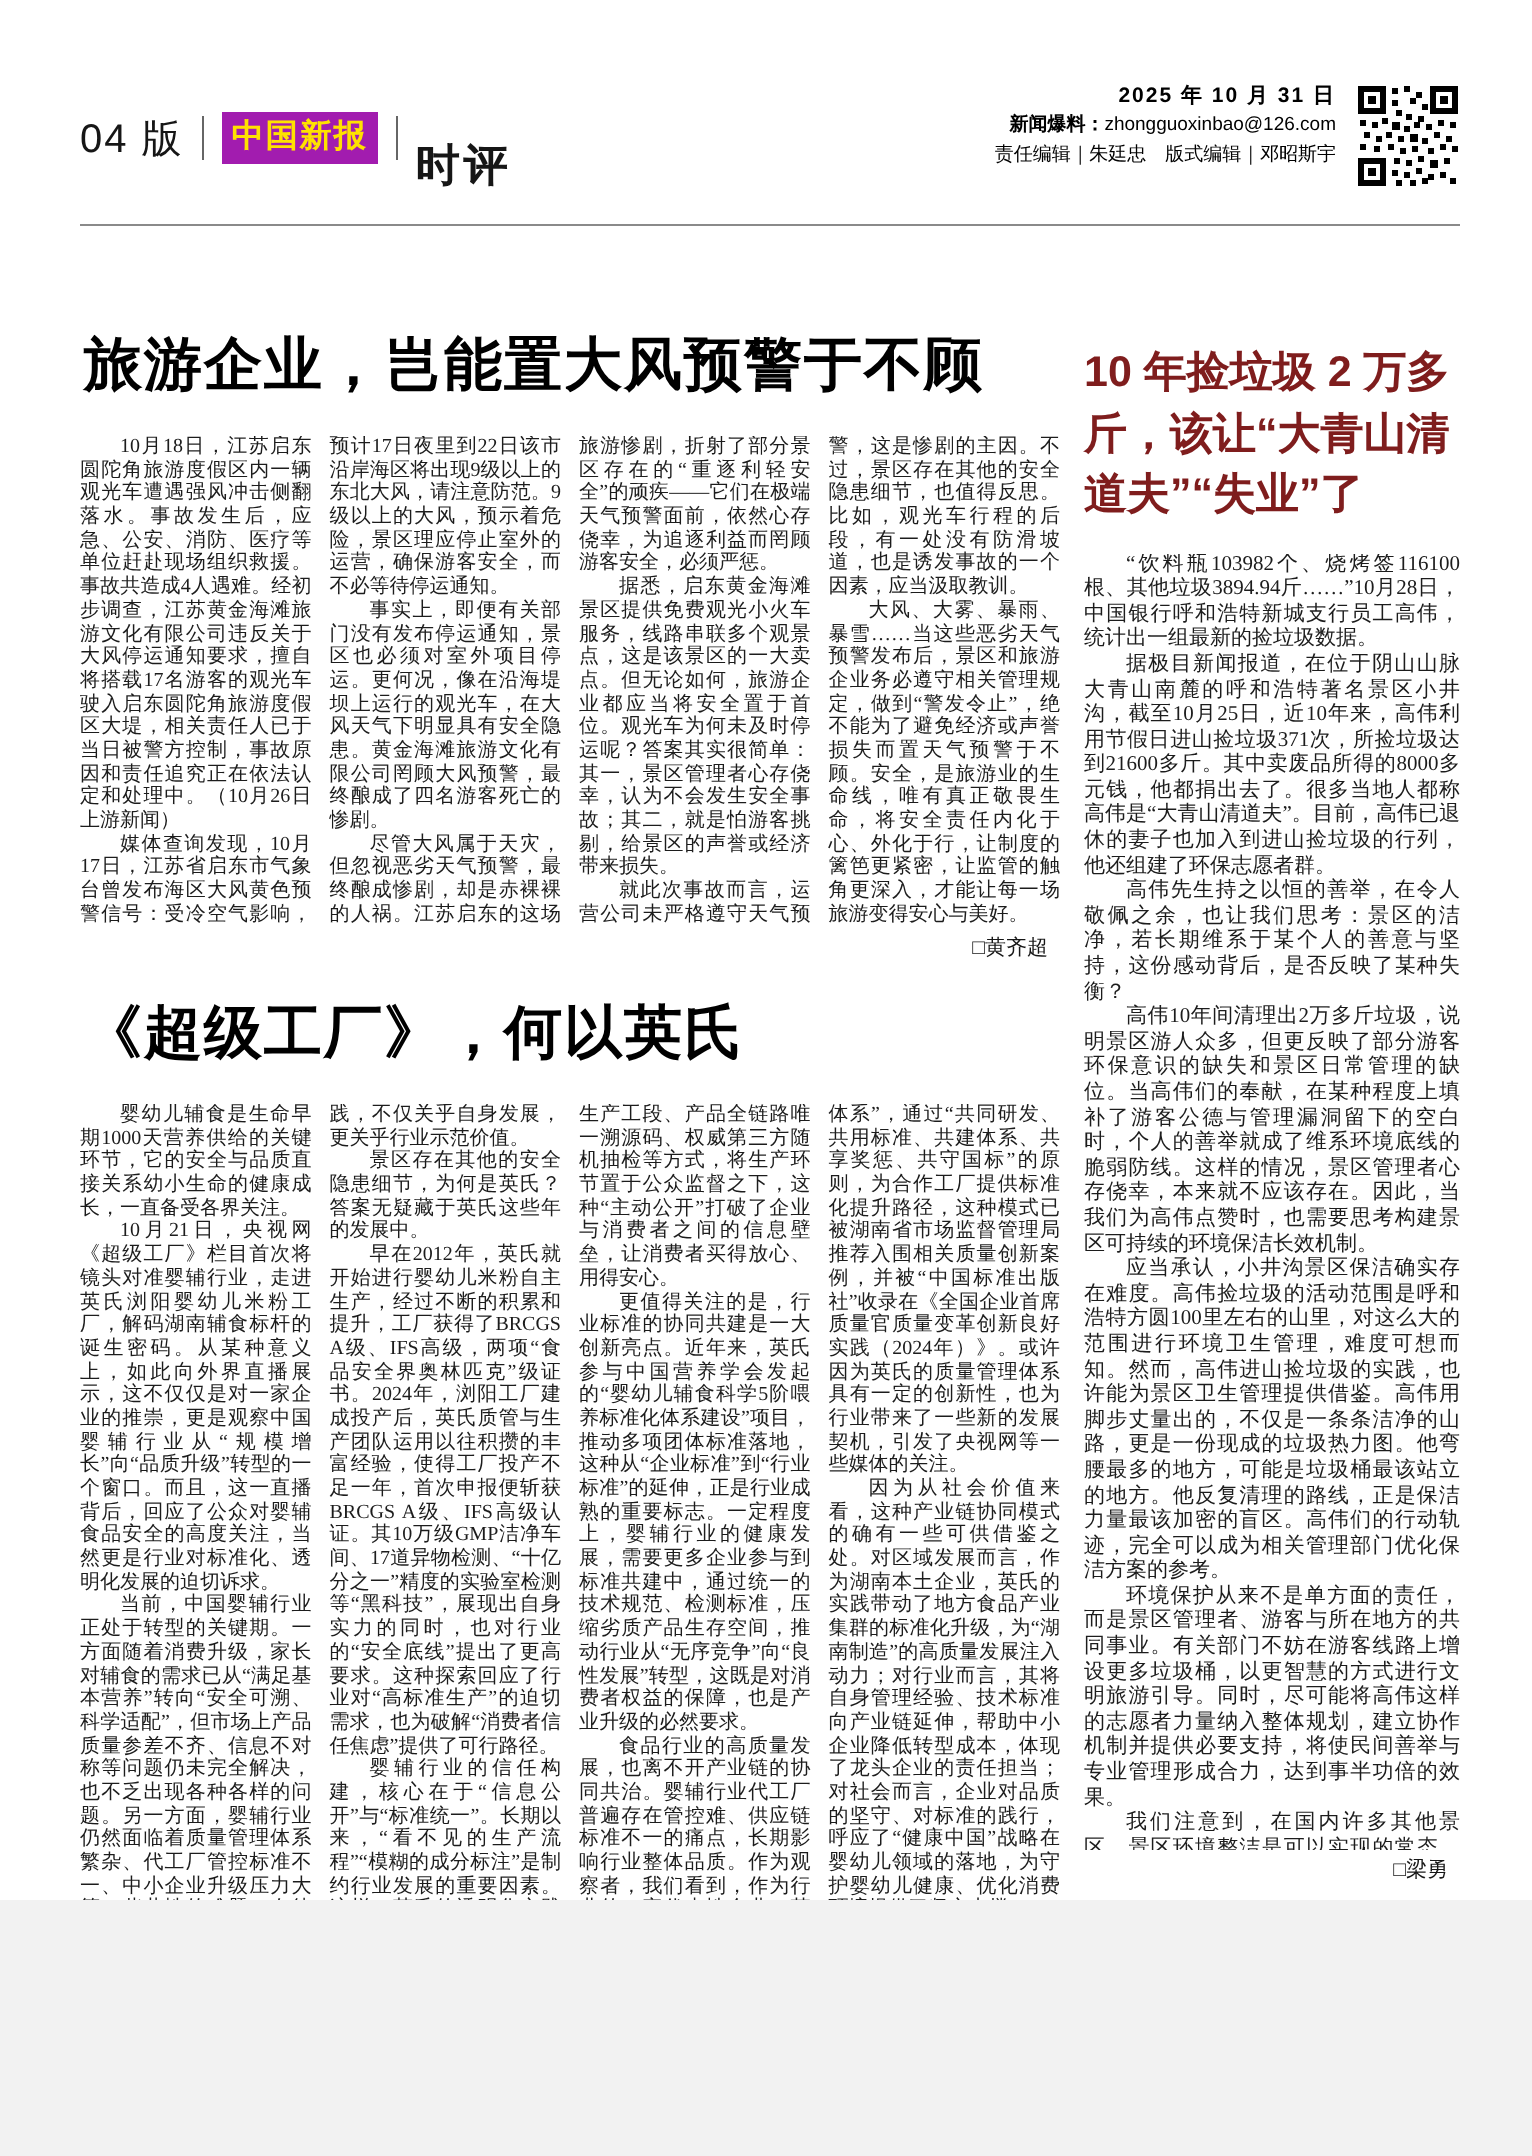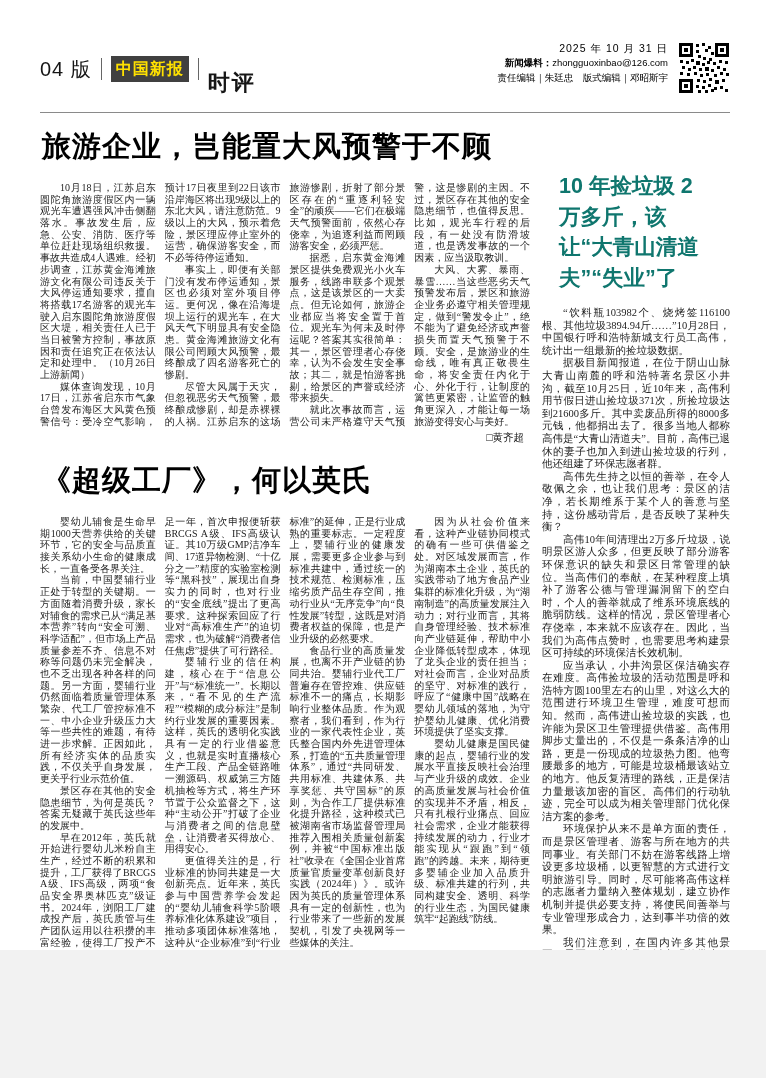--- a/index.html
+++ b/index.html
@@ -5,36 +5,36 @@
   html,body{margin:0;padding:0;background:#f2f2f2;}
   .page{position:relative;width:766px;height:950px;background:#ffffff;margin:0 auto;
         box-sizing:border-box;padding:40px 36px 0 40px;color:#161616;
         font-family:"Liberation Serif","DejaVu Serif",serif;}
   
   .hdr{position:relative;display:flex;justify-content:space-between;align-items:flex-start;
        border-bottom:1px solid #8a8a8a;padding-bottom:14px;min-height:56px;}
   .hdr-left{display:flex;align-items:center;gap:9px;font-family:"Liberation Sans","DejaVu Sans",sans-serif;}
   .edition{font-size:20px;letter-spacing:1px;}
   .vbar{width:1px;height:22px;background:#666;}
-  .masthead{background:#404040;color:#ffe100;font-weight:bold;font-size:16px;
+  .masthead{background:#a21caf;color:#ffe100;font-weight:bold;font-size:16px;
             padding:3px 5px;letter-spacing:1px;line-height:1.2;}
   .section{font-size:22px;font-weight:bold;letter-spacing:2px;margin-top:28px;}
   .hdr-right{text-align:right;font-family:"Liberation Sans","DejaVu Sans",sans-serif;
              font-size:9.5px;line-height:1.55;margin-right:62px;color:#000;}
-  .hdr-right .date{font-size:10.5px;font-weight:normal;letter-spacing:1px;}
+  .hdr-right .date{font-size:10.5px;font-weight:bold;letter-spacing:1px;}
   .hdr-right b{font-weight:bold;margin-top:31px;}
   .qr{position:absolute;right:0;top:2px;width:52px;height:52px;}
   
   main{display:flex;gap:12px;margin-top:14px;}
-  .zone-left{width:490px;flex:0 0 490px;}
+  .zone-left{width:490px;flex:0 0 490px;margin-top:36px;}
   .zone-right{width:188px;flex:0 0 188px;padding-top:44px;}
   h1.headline{font-family:"Liberation Sans","DejaVu Sans",sans-serif;font-weight:900;
               font-size:29px;letter-spacing:1px;margin:0 0 15px 2px;color:#000;}
   h2.headline-sm{font-family:"Liberation Sans","DejaVu Sans",sans-serif;font-weight:900;
-                 font-size:21.5px;line-height:1.42;margin:0 17px 14px;color:#0f766e;}
+                 font-size:21.5px;line-height:1.42;margin:0 0 14px;color:#7f1d1d;}
   .body{font-size:10px;line-height:1.17;text-align:justify;overflow:hidden;color:#1c1c1c;}
   .body p{margin:0;text-indent:2em;}
   .cols4{column-count:4;column-gap:9px;column-fill:auto;}
   .a1-body{height:246px;}
   .a2-body{height:438px;}
   .a3-body{height:648px;font-size:10.5px;line-height:1.2;}
   .byline{text-align:right;font-size:10.5px;margin:3px 6px 0 0;}
   .article2{margin-top:16px;}
   
   figure.photo{margin:12px 0 0;width:690px;height:94px;overflow:hidden;}
@@ -139,20 +139,21 @@
           <p>就此次事故而言，运营公司未严格遵守天气预警，这是惨剧的主因。不过，景区存在其他的安全隐患细节，也值得反思。比如，观光车行程的后段，有一处没有防滑坡道，也是诱发事故的一个因素，应当汲取教训。</p>
           <p>大风、大雾、暴雨、暴雪……当这些恶劣天气预警发布后，景区和旅游企业务必遵守相关管理规定，做到“警发令止”，绝不能为了避免经济或声誉损失而置天气预警于不顾。安全，是旅游业的生命线，唯有真正敬畏生命，将安全责任内化于心、外化于行，让制度的篱笆更紧密，让监管的触角更深入，才能让每一场旅游变得安心与美好。</p>
         </div>
         <p class="byline">□黄齐超</p>
       </article>
 
       <article class="article2">
         <h1 class="headline">《超级工厂》，何以英氏</h1>
         <div class="body cols4 a2-body">
           <p>婴幼儿辅食是生命早期1000天营养供给的关键环节，它的安全与品质直接关系幼小生命的健康成长，一直备受各界关注。</p>
+          <p>10月21日，央视网《超级工厂》栏目首次将镜头对准婴辅行业，走进英氏浏阳婴幼儿米粉工厂，解码湖南辅食标杆的诞生密码。从某种意义上，如此向外界直播展示，这不仅仅是对一家企业的推崇，更是观察中国婴辅行业从“规模增长”向“品质升级”转型的一个窗口。而且，这一直播背后，回应了公众对婴辅食品安全的高度关注，当然更是行业对标准化、透明化发展的迫切诉求。</p>
           <p>当前，中国婴辅行业正处于转型的关键期。一方面随着消费升级，家长对辅食的需求已从“满足基本营养”转向“安全可溯、科学适配”，但市场上产品质量参差不齐、信息不对称等问题仍未完全解决，也不乏出现各种各样的问题。另一方面，婴辅行业仍然面临着质量管理体系繁杂、代工厂管控标准不一、中小企业升级压力大等一些共性的难题，有待进一步求解。正因如此，所有经济实体的品质实践，不仅关乎自身发展，更关乎行业示范价值。</p>
           <p>景区存在其他的安全隐患细节，为何是英氏？答案无疑藏于英氏这些年的发展中。</p>
           <p>早在2012年，英氏就开始进行婴幼儿米粉自主生产，经过不断的积累和提升，工厂获得了BRCGS A级、IFS高级，两项“食品安全界奥林匹克”级证书。2024年，浏阳工厂建成投产后，英氏质管与生产团队运用以往积攒的丰富经验，使得工厂投产不足一年，首次申报便斩获BRCGS A级、IFS高级认证。其10万级GMP洁净车间、17道异物检测、“十亿分之一”精度的实验室检测等“黑科技”，展现出自身实力的同时，也对行业的“安全底线”提出了更高要求。这种探索回应了行业对“高标准生产”的迫切需求，也为破解“消费者信任焦虑”提供了可行路径。</p>
           <p>婴辅行业的信任构建，核心在于“信息公开”与“标准统一”。长期以来，“看不见的生产流程”“模糊的成分标注”是制约行业发展的重要因素。这样，英氏的透明化实践具有一定的行业借鉴意义，也就是实时直播核心生产工段、产品全链路唯一溯源码、权威第三方随机抽检等方式，将生产环节置于公众监督之下，这种“主动公开”打破了企业与消费者之间的信息壁垒，让消费者买得放心、用得安心。</p>
           <p>更值得关注的是，行业标准的协同共建是一大创新亮点。近年来，英氏参与中国营养学会发起的“婴幼儿辅食科学5阶喂养标准化体系建设”项目，推动多项团体标准落地，这种从“企业标准”到“行业标准”的延伸，正是行业成熟的重要标志。一定程度上，婴辅行业的健康发展，需要更多企业参与到标准共建中，通过统一的技术规范、检测标准，压缩劣质产品生存空间，推动行业从“无序竞争”向“良性发展”转型，这既是对消费者权益的保障，也是产业升级的必然要求。</p>
           <p>食品行业的高质量发展，也离不开产业链的协同共治。婴辅行业代工厂普遍存在管控难、供应链标准不一的痛点，长期影响行业整体品质。作为观察者，我们看到，作为行业的一家代表性企业，英氏整合国内外先进管理体系，打造的“五共质量管理体系”，通过“共同研发、共用标准、共建体系、共享奖惩、共守国标”的原则，为合作工厂提供标准化提升路径，这种模式已被湖南省市场监督管理局推荐入围相关质量创新案例，并被“中国标准出版社”收录在《全国企业首席质量官质量变革创新良好实践（2024年）》。或许因为英氏的质量管理体系具有一定的创新性，也为行业带来了一些新的发展契机，引发了央视网等一些媒体的关注。</p>
           <p>因为从社会价值来看，这种产业链协同模式的确有一些可供借鉴之处。对区域发展而言，作为湖南本土企业，英氏的实践带动了地方食品产业集群的标准化升级，为“湖南制造”的高质量发展注入动力；对行业而言，其将自身管理经验、技术标准向产业链延伸，帮助中小企业降低转型成本，体现了龙头企业的责任担当；对社会而言，企业对品质的坚守、对标准的践行，呼应了“健康中国”战略在婴幼儿领域的落地，为守护婴幼儿健康、优化消费环境提供了坚实支撑。</p>
           <p>婴幼儿健康是国民健康的起点，婴辅行业的发展水平直接反映社会治理与产业升级的成效。企业的高质量发展与社会价值的实现并不矛盾，相反，只有扎根行业痛点、回应社会需求，企业才能获得持续发展的动力，行业才能实现从“跟跑”到“领跑”的跨越。未来，期待更多婴辅企业加入品质升级、标准共建的行列，共同构建安全、透明、科学的行业生态，为国民健康筑牢“起跑线”防线。</p>
         </div>
         <p class="byline">□张锐</p>

